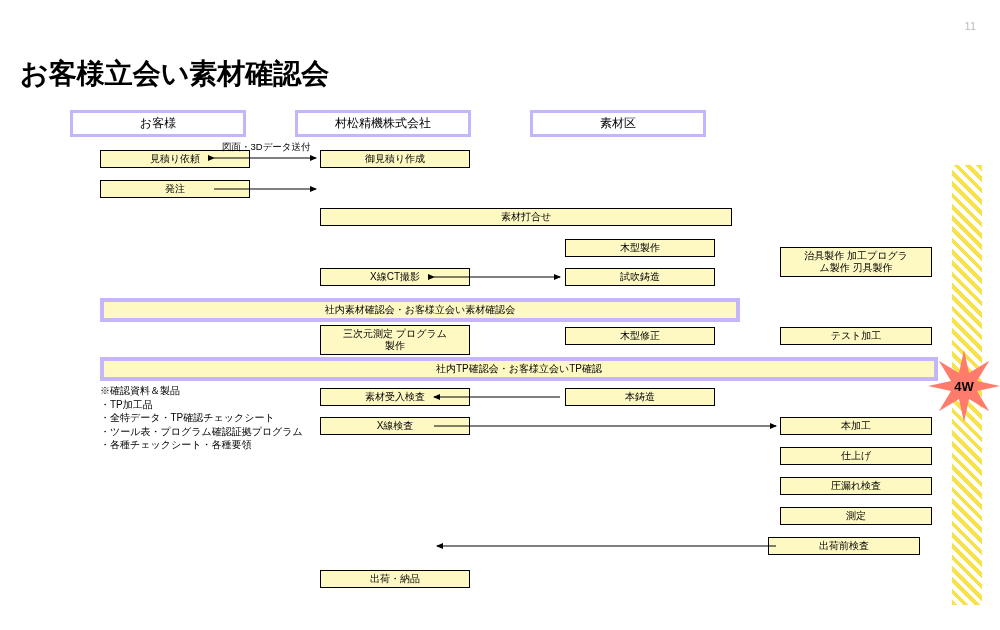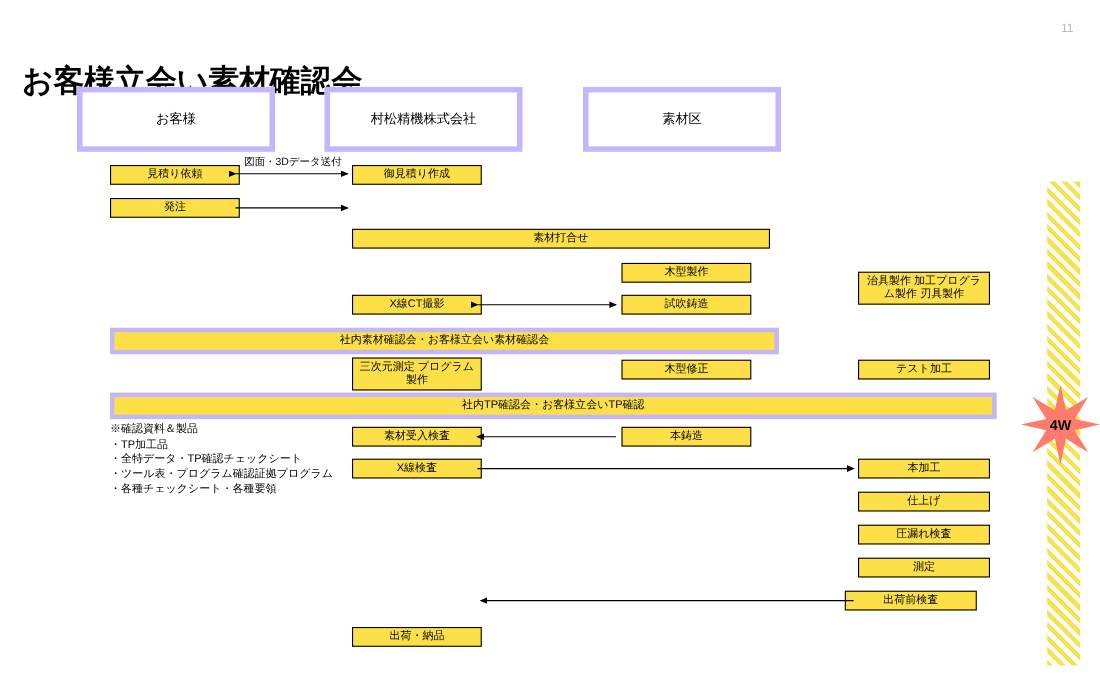--- a/index.html
+++ b/index.html
@@ -1,24 +1,24 @@
 <!DOCTYPE html>
 <html><head>
 <meta charset="utf-8">
 <style>
   html,body{margin:0;padding:0;font-family:"Hiragino Kaku Gothic ProN","Meiryo",sans-serif;font-size:11px;color:#000;background:#fff}
   .page{position:relative;width:1000px;height:630px}
   .page-num{position:absolute;top:20px;right:24px;color:#bcbcbc;font-size:11px}
   .title{position:absolute;top:55px;left:20px;font-size:28px;font-weight:bold;font-family:"Yu Gothic",sans-serif}
-  .lane{position:absolute;top:79px;border:5px solid #c4b5fd;background:#fff;text-align:center;padding:16px 0;font-size:12px}
+  .lane{position:absolute;top:110px;border:3px solid #c4b5fd;background:#fff;text-align:center;padding:2px 0;font-size:12px}
   .lane.c1{left:70px;width:170px}
   .lane.c2{left:295px;width:170px}
   .lane.c3{left:530px;width:170px}
   .lane.c4{left:770px;width:170px}
-  .box{position:absolute;border:1px solid #000;background:#fde047;text-align:center;padding:2px 4px;font-size:10px;line-height:1.2}
+  .box{position:absolute;border:1px solid #000;background:#fef9c3;text-align:center;padding:2px 20px;font-size:10px;line-height:1.2}
   .redbox{border:4px solid #c4b5fd}
   .note{position:absolute;font-size:10px;line-height:1.35}
   .redtext{color:#d33}
   .yellowbar{position:absolute;top:165px;right:18px;width:30px;height:440px;
     background:repeating-linear-gradient(45deg,#f7e24a,#f7e24a 4px,#fff 4px,#fff 8px)}
   .star{position:absolute;top:350px;right:0px;width:72px;height:72px;background:#ff7b6b;
     clip-path:polygon(50% 0%,57% 32%,85% 15%,68% 43%,100% 50%,68% 57%,85% 85%,57% 68%,50% 100%,43% 68%,15% 85%,32% 57%,0% 50%,32% 43%,15% 15%,43% 32%);
     display:flex;align-items:center;justify-content:center;font-size:13px;color:#000;font-weight:bold}
   svg.arrows{position:absolute;top:0;left:0;width:1000px;height:630px;pointer-events:none}
   .lbl{position:absolute;font-size:9.5px;white-space:nowrap}

